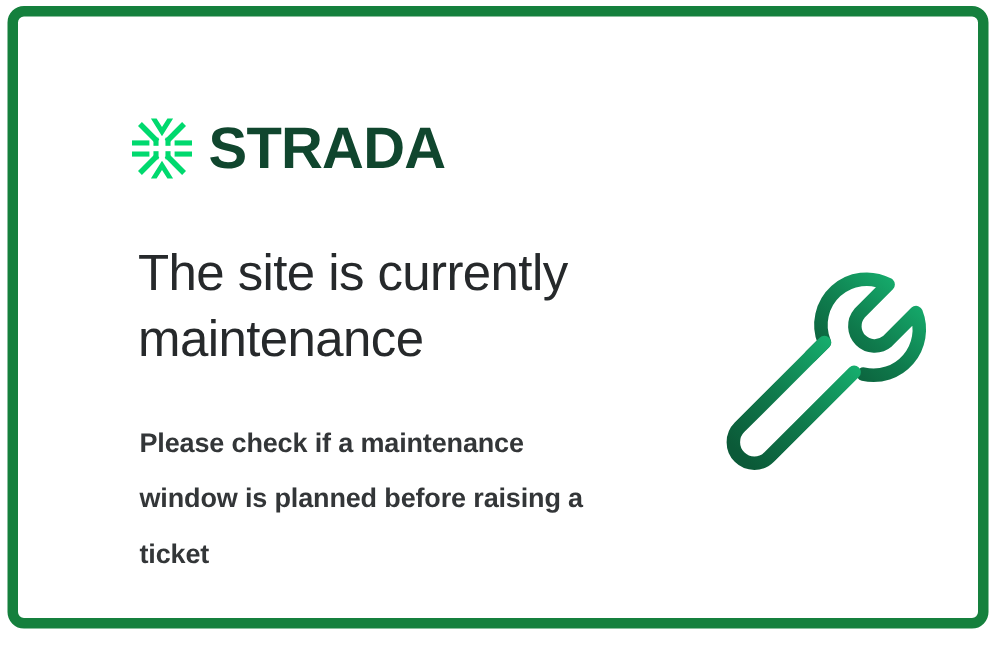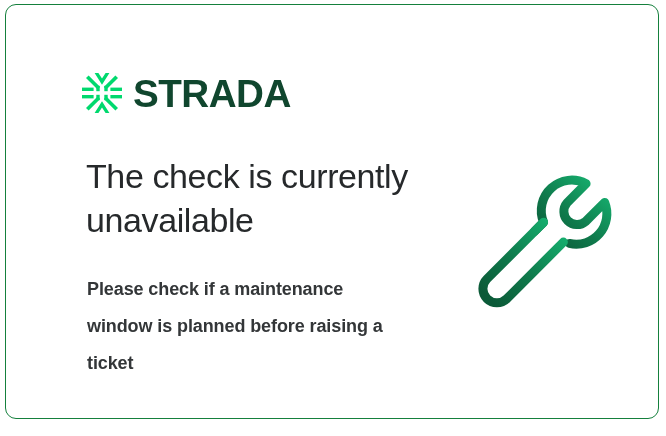--- a/index.html
+++ b/index.html
@@ -24,21 +24,21 @@
 
   
   .card {
     position: absolute;
     left: 5px;
     top: 4px;
     width: 654px;
     height: 415px;
     box-sizing: border-box;
     background: #ffffff;
-    border: 1px solid #15803d;
+    border: 7px solid #15803d;
     border-radius: 11px;
   }
 
   
   .logo-lockup {
     position: absolute;
     left: 74px;
     top: 66px;
     display: flex;
     align-items: center;
@@ -139,21 +139,21 @@
             <rect x="16.3" y="14.8" width="3.4" height="5.4"></rect>
             <rect x="24.3" y="14.8" width="3.4" height="5.4"></rect>
             <rect x="16.3" y="23.8" width="3.4" height="5.4"></rect>
             <rect x="24.3" y="23.8" width="3.4" height="5.4"></rect>
           </g>
         </svg>
       </span>
       <span class="logo-word">STRADA</span>
     </div>
 
-    <h1 class="headline">The check is currently unavailable</h1>
+    <h1 class="headline">The site is currently maintenance</h1>
 
     <p class="bodycopy">Please check if a maintenance window is planned before raising a ticket</p>
 
     <div class="wrench">
       <svg viewBox="0 0 160 160" xmlns="http://www.w3.org/2000/svg" aria-hidden="true">
         <defs>
           <linearGradient id="wrenchGrad" x1="0.08" y1="0.95" x2="0.95" y2="0.08">
             <stop offset="0%" stop-color="#0b5a38"></stop>
             <stop offset="45%" stop-color="#0f7a4c"></stop>
             <stop offset="100%" stop-color="#16b06f"></stop>

